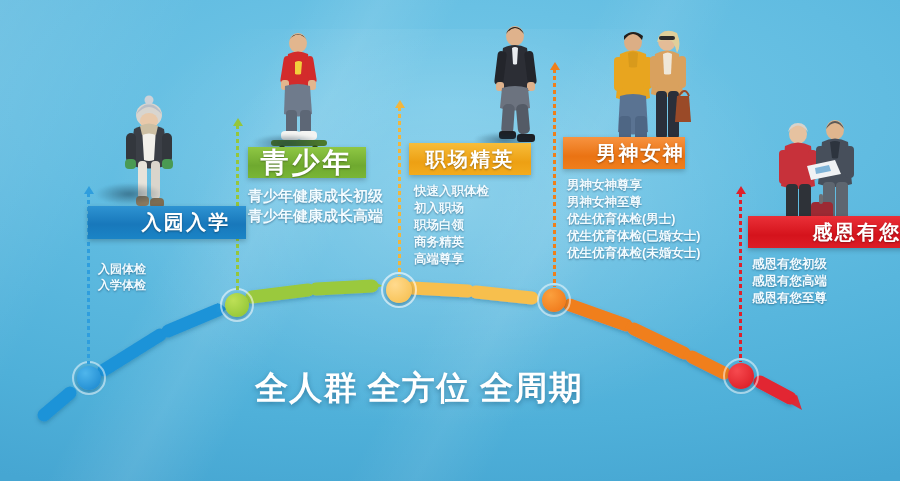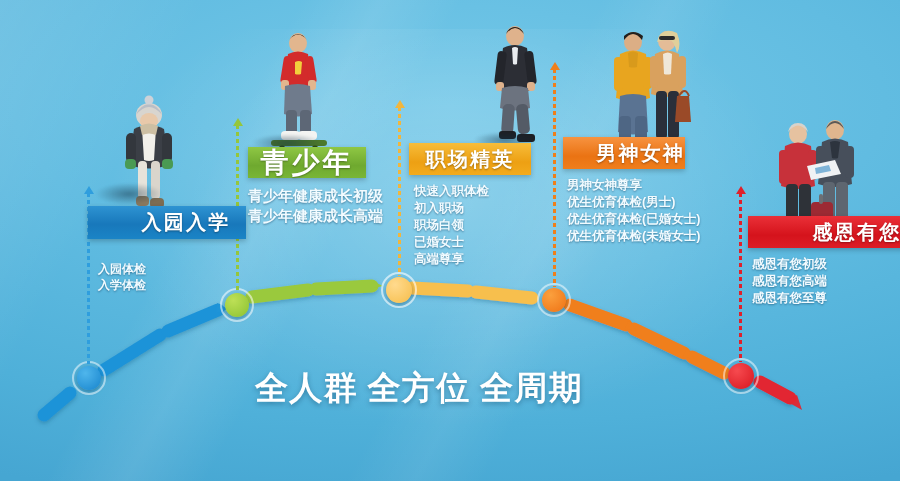--- a/index.html
+++ b/index.html
@@ -292,26 +292,27 @@
 
   <div class="blist" style="left:248px;top:186px;font-size:15px;">
     <div>青少年健康成长初级</div>
     <div>青少年健康成长高端</div>
   </div>
 
   <div class="blist" style="left:414px;top:183px;font-size:12.5px;">
     <div>快速入职体检</div>
     <div>初入职场</div>
     <div>职场白领</div>
-    <div>已婚女士</div>
+    <div>商务精英</div>
     <div>高端尊享</div>
   </div>
 
   <div class="blist" style="left:567px;top:177px;font-size:12.5px;">
     <div>男神女神尊享</div>
+    <div>男神女神至尊</div>
     <div>优生优育体检(男士)</div>
     <div>优生优育体检(已婚女士)</div>
     <div>优生优育体检(未婚女士)</div>
   </div>
 
   <div class="blist" style="left:752px;top:256px;font-size:12.5px;">
     <div>感恩有您初级</div>
     <div>感恩有您高端</div>
     <div>感恩有您至尊</div>
   </div>

